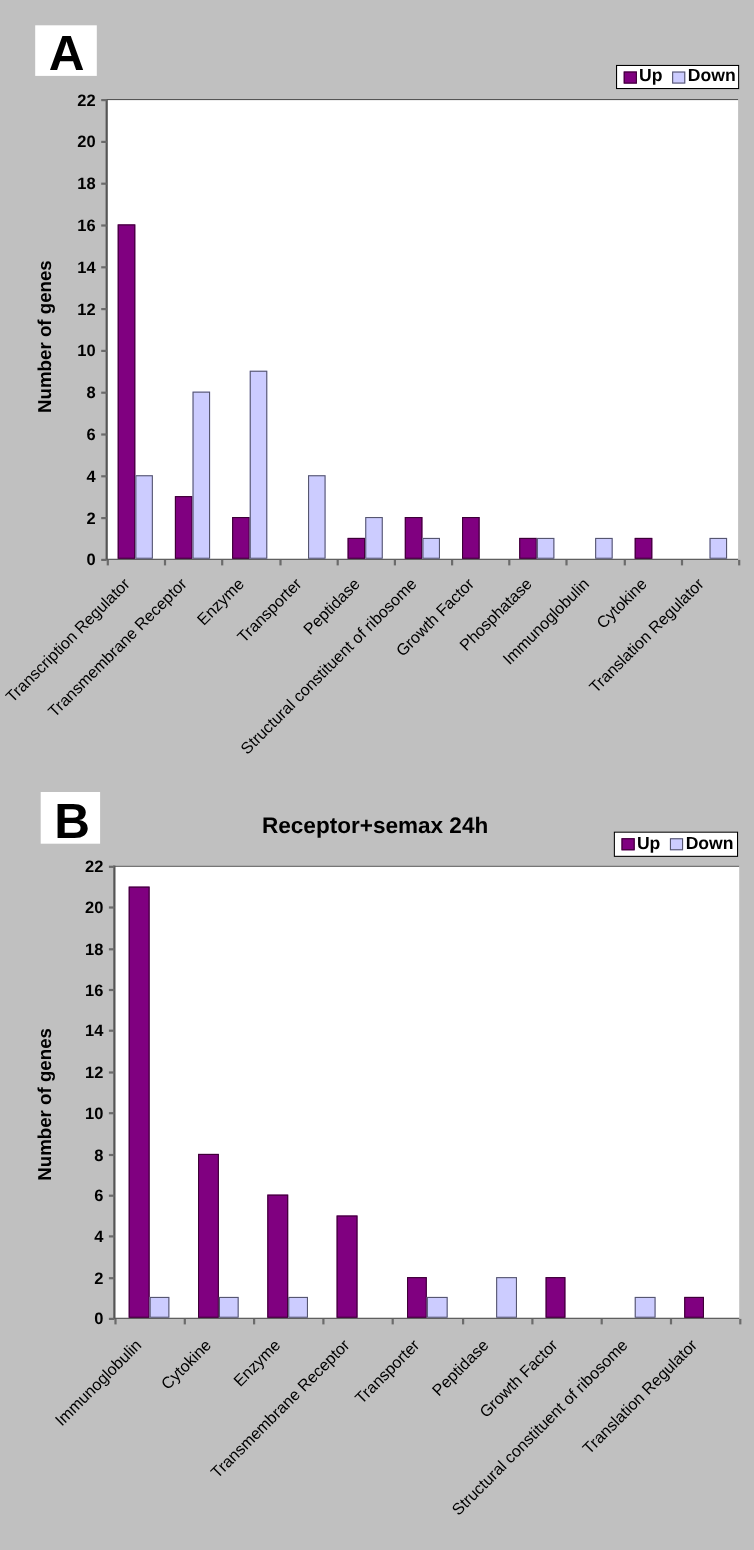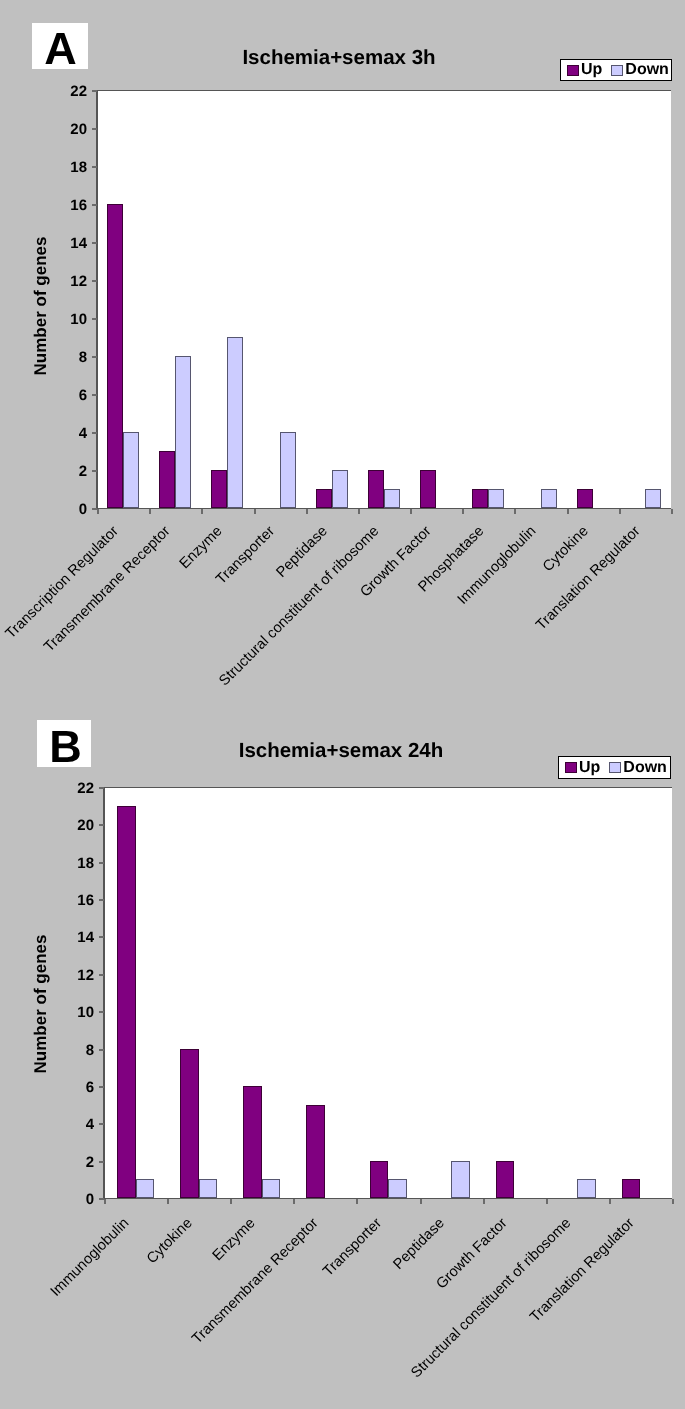--- a/index.html
+++ b/index.html
@@ -93,21 +93,20 @@
       <div class="xlabel" style="right:469.54545454545456px;top:524px;font-size:14.7px;transform:rotate(-45deg);">Enzyme</div>
       <div class="xlabel" style="right:417.3636363636364px;top:524px;font-size:14.7px;transform:rotate(-45deg);">Transporter</div>
       <div class="xlabel" style="right:365.1818181818182px;top:524px;font-size:14.7px;transform:rotate(-45deg);">Peptidase</div>
       <div class="xlabel" style="right:313px;top:524px;font-size:14.7px;transform:rotate(-45deg);">Structural constituent of ribosome</div>
       <div class="xlabel" style="right:260.8181818181818px;top:524px;font-size:14.7px;transform:rotate(-45deg);">Growth Factor</div>
       <div class="xlabel" style="right:208.63636363636363px;top:524px;font-size:14.7px;transform:rotate(-45deg);">Phosphatase</div>
       <div class="xlabel" style="right:156.4545454545455px;top:524px;font-size:14.7px;transform:rotate(-45deg);">Immunoglobulin</div>
       <div class="xlabel" style="right:104.27272727272725px;top:524px;font-size:14.7px;transform:rotate(-45deg);">Cytokine</div>
       <div class="xlabel" style="right:52.09090909090912px;top:524px;font-size:14.7px;transform:rotate(-45deg);">Translation Regulator</div>
     </div>
-  <div class="title" style="left:39px;top:46px;width:600px;font-size:20.5px;">Ischemia+semax 3h</div>
   <div class="panel-letter" style="left:32px;top:23px;width:56px;height:46px;font-size:45px;padding-top:5px;padding-left:1px;box-sizing:border-box;">A</div>
   <div class="ylabel-txt" style="left:31px;top:306px;font-size:17px;transform:rotate(-90deg) translate(-50%,0);">Number of genes</div>
   <div class="legend" style="left:560px;top:59px;width:112px;height:22px;font-size:16px;">
       <div class="legend-item" style="margin-left:6px;">
         <span class="swatch" style="width:12px;height:11px;background:#800080;border-color:#3d0036;"></span>
         <span class="legend-label" style="margin-left:2px;">Up</span>
       </div>
       <div class="legend-item" style="margin-left:9px;">
         <span class="swatch" style="width:12px;height:11px;background:#ccccff;border-color:#56566f;"></span>
         <span class="legend-label" style="margin-left:2px;">Down</span>
@@ -177,21 +176,21 @@
       <div class="xlabel" style="right:563.4444444444445px;top:1216px;font-size:14.7px;transform:rotate(-45deg);">Immunoglobulin</div>
       <div class="xlabel" style="right:500.3333333333333px;top:1216px;font-size:14.7px;transform:rotate(-45deg);">Cytokine</div>
       <div class="xlabel" style="right:437.22222222222223px;top:1216px;font-size:14.7px;transform:rotate(-45deg);">Enzyme</div>
       <div class="xlabel" style="right:374.1111111111111px;top:1216px;font-size:14.7px;transform:rotate(-45deg);">Transmembrane Receptor</div>
       <div class="xlabel" style="right:311px;top:1216px;font-size:14.7px;transform:rotate(-45deg);">Transporter</div>
       <div class="xlabel" style="right:247.88888888888886px;top:1216px;font-size:14.7px;transform:rotate(-45deg);">Peptidase</div>
       <div class="xlabel" style="right:184.77777777777783px;top:1216px;font-size:14.7px;transform:rotate(-45deg);">Growth Factor</div>
       <div class="xlabel" style="right:121.66666666666663px;top:1216px;font-size:14.7px;transform:rotate(-45deg);">Structural constituent of ribosome</div>
       <div class="xlabel" style="right:58.55555555555554px;top:1216px;font-size:14.7px;transform:rotate(-45deg);">Translation Regulator</div>
     </div>
-  <div class="title" style="left:41px;top:739px;width:600px;font-size:20.5px;">Ischemia+semax 24h</div>
+  <div class="title" style="left:41px;top:739px;width:600px;font-size:20.5px;">Receptor+semax 24h</div>
   <div class="panel-letter" style="left:37px;top:720px;width:54px;height:47px;font-size:45px;padding-top:6px;padding-left:3px;box-sizing:border-box;">B</div>
   <div class="ylabel-txt" style="left:31px;top:1004px;font-size:17px;transform:rotate(-90deg) translate(-50%,0);">Number of genes</div>
   <div class="legend" style="left:558px;top:756px;width:113px;height:23px;font-size:16px;">
       <div class="legend-item" style="margin-left:6px;">
         <span class="swatch" style="width:12px;height:11px;background:#800080;border-color:#3d0036;"></span>
         <span class="legend-label" style="margin-left:2px;">Up</span>
       </div>
       <div class="legend-item" style="margin-left:9px;">
         <span class="swatch" style="width:12px;height:11px;background:#ccccff;border-color:#56566f;"></span>
         <span class="legend-label" style="margin-left:2px;">Down</span>

